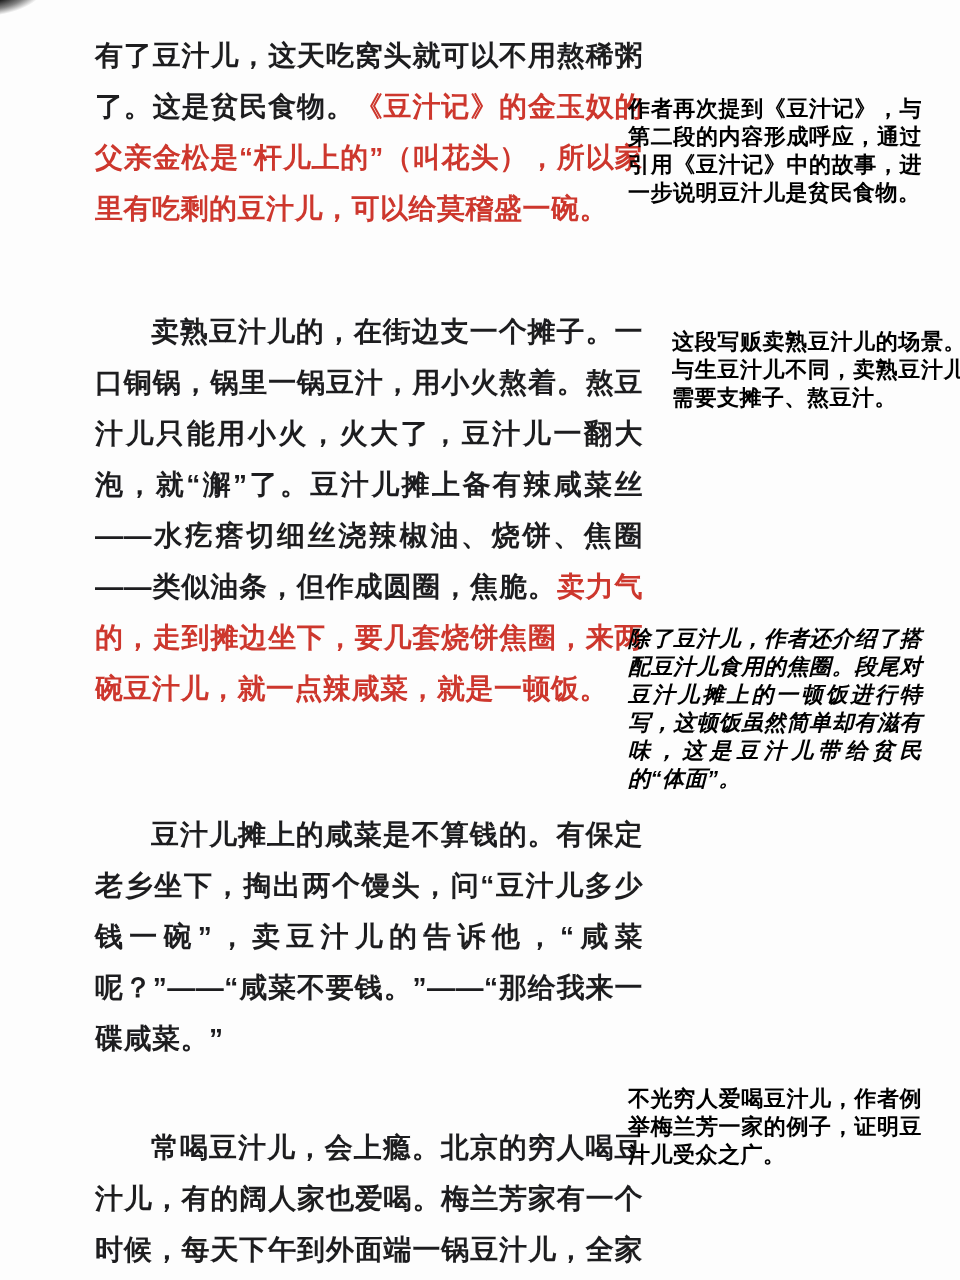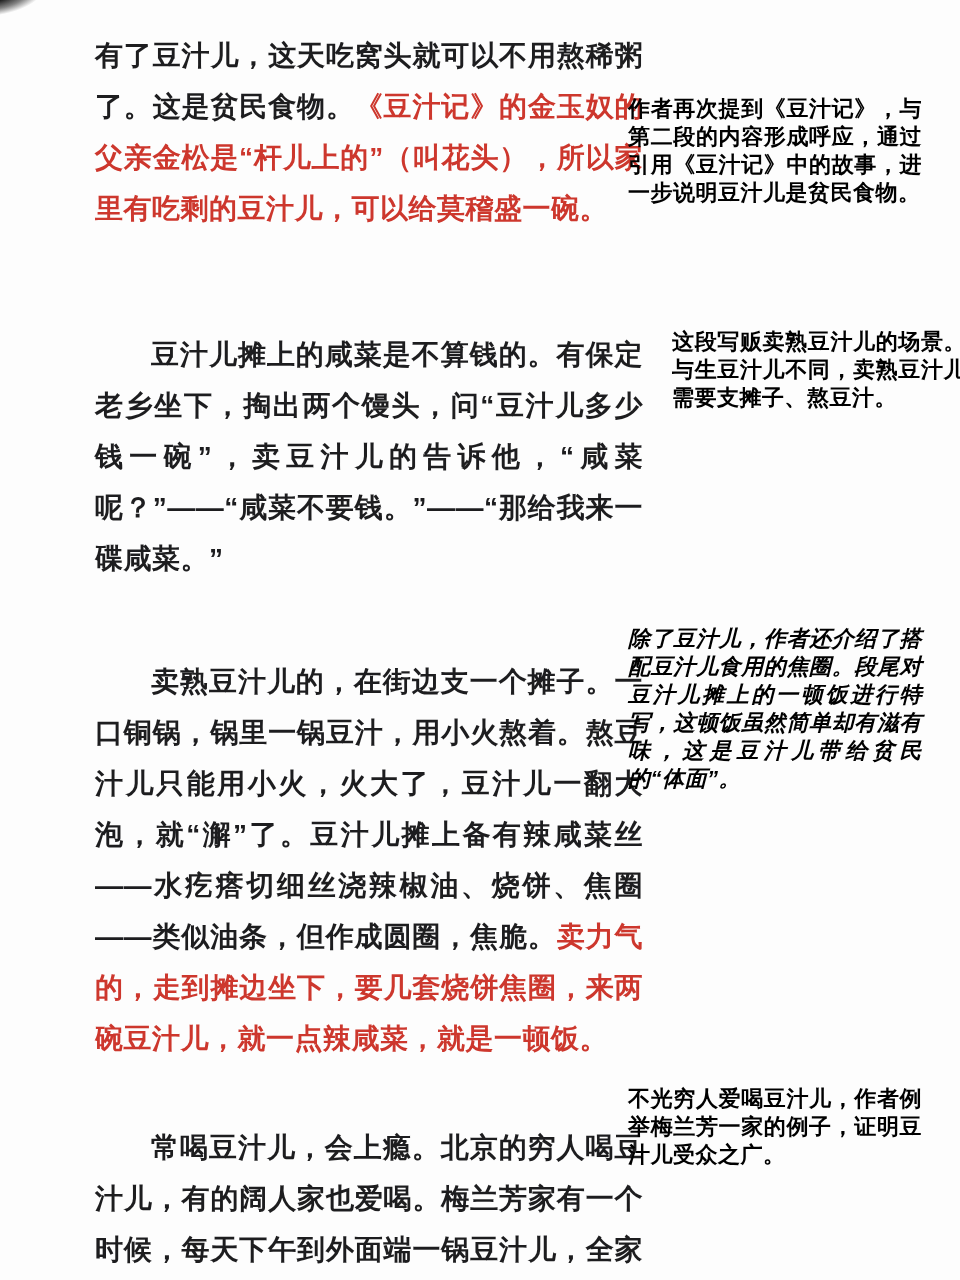--- a/index.html
+++ b/index.html
@@ -58,22 +58,22 @@
   .ann-2 { top: 625px; font-style: italic; }
   .ann-3 { top: 1085px; }
 </style>
 </head>
 <body>
 
 <div class="page">
   <div class="corner-artifact"></div>
   <main class="text-column" id="text-column">
       <p class="para"><span class="run run-black">有了豆汁儿，这天吃窝头就可以不用熬稀粥了。这是贫民食物。</span><span class="run run-red">《豆汁记》的金玉奴的父亲金松是“杆儿上的”（叫花头），所以家里有吃剩的豆汁儿，可以给莫稽盛一碗。</span></p>
+      <p class="para indent gap-1"><span class="run run-black">卖熟豆汁儿的，在街边支一个摊子。一口铜锅，锅里一锅豆汁，用小火熬着。熬豆汁儿只能用小火，火大了，豆汁儿一翻大泡，就“澥”了。豆汁儿摊上备有辣咸菜丝——水疙瘩切细丝浇辣椒油、烧饼、焦圈——类似油条，但作成圆圈，焦脆。</span><span class="run run-red">卖力气的，走到摊边坐下，要几套烧饼焦圈，来两碗豆汁儿，就一点辣咸菜，就是一顿饭。</span></p>
       <p class="para indent gap-2"><span class="run run-black">豆汁儿摊上的咸菜是不算钱的。有保定老乡坐下，掏出两个馒头，问“豆汁儿多少钱一碗”，卖豆汁儿的告诉他，“咸菜呢？”——“咸菜不要钱。”——“那给我来一碟咸菜。”</span></p>
-      <p class="para indent gap-1"><span class="run run-black">卖熟豆汁儿的，在街边支一个摊子。一口铜锅，锅里一锅豆汁，用小火熬着。熬豆汁儿只能用小火，火大了，豆汁儿一翻大泡，就“澥”了。豆汁儿摊上备有辣咸菜丝——水疙瘩切细丝浇辣椒油、烧饼、焦圈——类似油条，但作成圆圈，焦脆。</span><span class="run run-red">卖力气的，走到摊边坐下，要几套烧饼焦圈，来两碗豆汁儿，就一点辣咸菜，就是一顿饭。</span></p>
       <p class="para indent gap-3"><span class="run run-black">常喝豆汁儿，会上瘾。北京的穷人喝豆汁儿，有的阔人家也爱喝。梅兰芳家有一个时候，每天下午到外面端一锅豆汁儿，全家大小，一</span></p>
     </main>
   <aside id="annotation-column">
       <div class="annotation ann-0">作者再次提到《豆汁记》，与第二段的内容形成呼应，通过引用《豆汁记》中的故事，进一步说明豆汁儿是贫民食物。</div>
       <div class="annotation ann-1">这段写贩卖熟豆汁儿的场景。与生豆汁儿不同，卖熟豆汁儿需要支摊子、熬豆汁。</div>
       <div class="annotation ann-2">除了豆汁儿，作者还介绍了搭配豆汁儿食用的焦圈。段尾对豆汁儿摊上的一顿饭进行特写，这顿饭虽然简单却有滋有味，这是豆汁儿带给贫民的“体面”。</div>
       <div class="annotation ann-3">不光穷人爱喝豆汁儿，作者例举梅兰芳一家的例子，证明豆汁儿受众之广。</div>
     </aside>
 </div>
 

